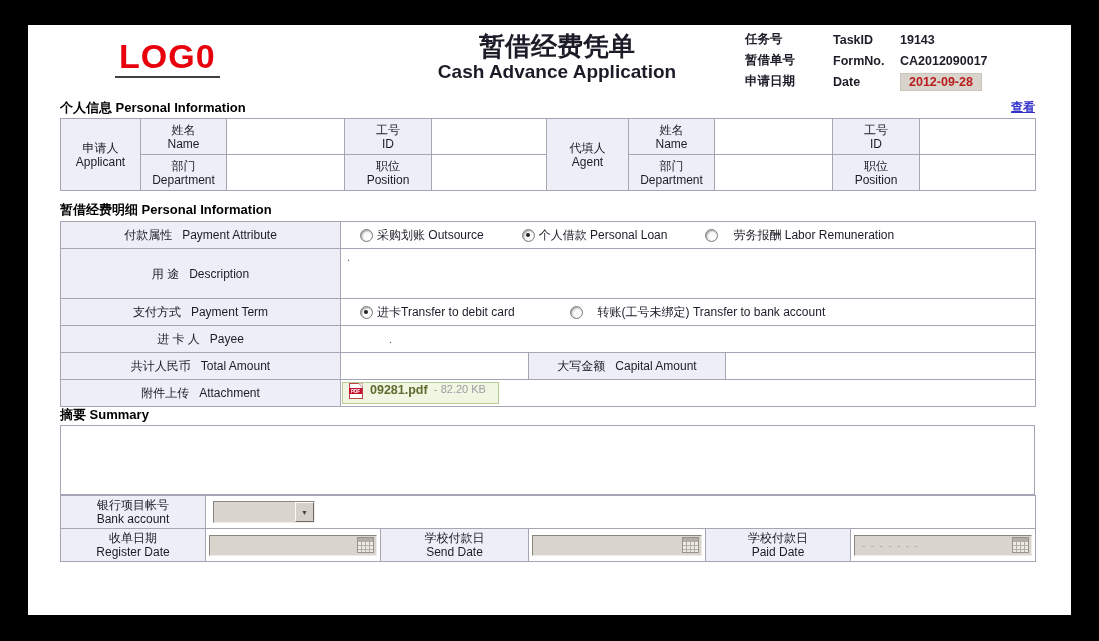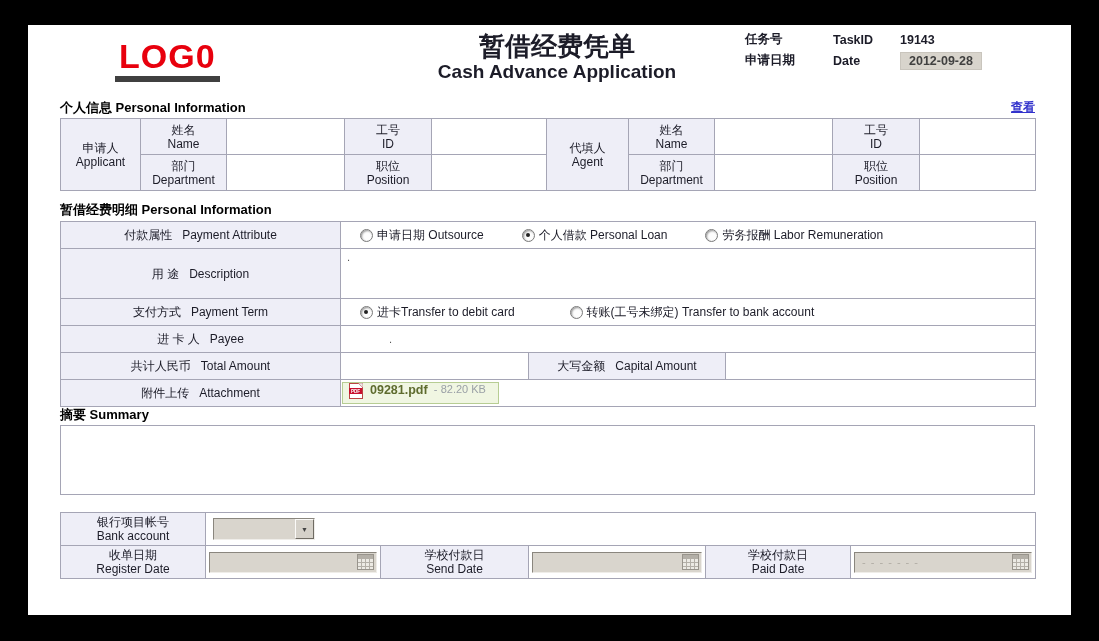--- a/index.html
+++ b/index.html
@@ -7,30 +7,30 @@
     width:1099px;height:641px;background:#000;position:relative;overflow:hidden;
     font-family:"Liberation Sans","DejaVu Sans",sans-serif;color:#1c1c28;
   }
   .page{position:absolute;left:28px;top:25px;width:1043px;height:590px;background:#fff;}
   .content{position:relative;margin-left:32px;width:975px;}
 
   
   .header{position:relative;height:74px;}
   .logo{
     position:absolute;left:55px;top:14px;font-size:34px;font-weight:bold;color:#e8000d;
-    border-bottom:6px solid #404040;line-height:1.05;padding:0 4px 1px 4px;letter-spacing:1px;
+    border-bottom:2px solid #404040;line-height:1.05;padding:0 4px 1px 4px;letter-spacing:1px;
   }
   .title-block{position:absolute;left:497px;top:8px;transform:translateX(-50%);text-align:center;white-space:nowrap;}
   .title-cn{font-size:26px;font-weight:bold;line-height:27px;}
   .title-en{font-size:19px;font-weight:bold;line-height:24px;}
   .meta{position:absolute;left:685px;top:4px;font-size:12.5px;font-weight:bold;}
   .meta-row{display:flex;align-items:center;height:21px;}
   .meta-cn{width:88px;}
   .meta-en{width:67px;}
-  .meta-box{background:#d8d4cc;border:1px solid #c9c5bd;color:#404040;padding:0 8px;line-height:16px;font-weight:bold;}
+  .meta-box{background:#d8d4cc;border:1px solid #c9c5bd;color:#b91c1c;padding:0 8px;line-height:16px;font-weight:bold;}
 
   
   .sec-title{font-size:13px;font-weight:bold;color:#000;line-height:16px;}
   .sec-row{display:flex;justify-content:space-between;align-items:center;}
   .view-link{font-size:12px;font-weight:bold;color:#3333cc;text-decoration:underline;cursor:pointer;}
 
   
   table{border-collapse:collapse;table-layout:fixed;width:975px;font-size:12px;}
   td{border:1px solid #a5a5b5;padding:0;text-align:center;vertical-align:middle;overflow:hidden;}
   td.lab{background:#eeeef7;}
@@ -41,21 +41,21 @@
   .t1 tr{height:36px;}
 
   .t2 .r-std{height:27px;}
   .t2 .r-desc{height:50px;}
   .t2 td.val-top{vertical-align:top;text-align:left;padding:2px 6px;background:#fff;}
   .inline-lab .cn,.inline-lab .en{display:inline;}
   .inline-lab .cn{margin-right:10px;}
 
   .opts{display:flex;align-items:center;padding-left:14px;}
   .opt{display:flex;align-items:center;margin-right:38px;cursor:pointer;}
-  .opt:last-child{margin-right:16px;}
+  .opt:last-child{margin-right:16px;gap:11px;}
   .radio{
     width:11px;height:11px;border-radius:50%;background:#fdfdfd;border:1px solid #7a7a7a;
     box-shadow:inset 1px 1px 2px rgba(0,0,0,.4);position:relative;margin-right:4px;flex:none;
   }
   .radio.checked::after{content:"";position:absolute;left:3px;top:3px;width:4px;height:4px;border-radius:50%;background:#222;}
   .opt-label{font-size:12px;white-space:nowrap;}
 
   .dot{color:#555;font-size:11px;}
 
   
@@ -94,20 +94,25 @@
     <div class="logo">LOG0</div>
     <div class="title-block">
       <div class="title-cn">暂借经费凭单</div>
       <div class="title-en">Cash Advance Application</div>
     </div>
     <div class="meta">
       <div class="meta-row">
         <span class="meta-cn">任务号</span>
         <span class="meta-en">TaskID</span>
         <span class="meta-val">19143</span>
+      </div>
+      <div class="meta-row">
+        <span class="meta-cn">暂借单号</span>
+        <span class="meta-en">FormNo.</span>
+        <span class="meta-val">CA2012090017</span>
       </div>
       <div class="meta-row">
         <span class="meta-cn">申请日期</span>
         <span class="meta-en">Date</span>
         <span class="meta-box">2012-09-28</span>
       </div>
     </div>
   </div>
 
   <div class="sec-row">
@@ -195,21 +200,21 @@
     </colgroup>
     <tbody>
           <tr class="r-std">
       <td class="lab inline-lab">
         <span class="cn">付款属性</span><span class="en">Payment Attribute</span>
       </td>
       <td class="val" colspan="3">
         <div class="opts">
           <span class="opt">
             <span class="radio"></span>
-            <span class="opt-label">申请日期 Outsource</span>
+            <span class="opt-label">采购划账 Outsource</span>
           </span>
           <span class="opt">
             <span class="radio checked"></span>
             <span class="opt-label">个人借款 Personal Loan</span>
           </span>
           <span class="opt">
             <span class="radio"></span>
             <span class="opt-label">劳务报酬 Labor Remuneration</span>
           </span>
         </div>
@@ -272,21 +277,21 @@
         </span>
       </td>
     </tr>
   </tbody>
       </table>
 
   <div class="sec-title" style="margin-top:0;">摘要 Summary</div>
   <div class="summary-box"></div>
 
 
-  <table class="t3" style="margin-top:17px;">
+  <table class="t3" style="margin-top:0;">
     <colgroup>
       <col style="width:145px">
           <col style="width:175px">
           <col style="width:148px">
           <col style="width:177px">
           <col style="width:145px">
           <col style="width:185px">
     </colgroup>
     <tbody>
           <tr>

